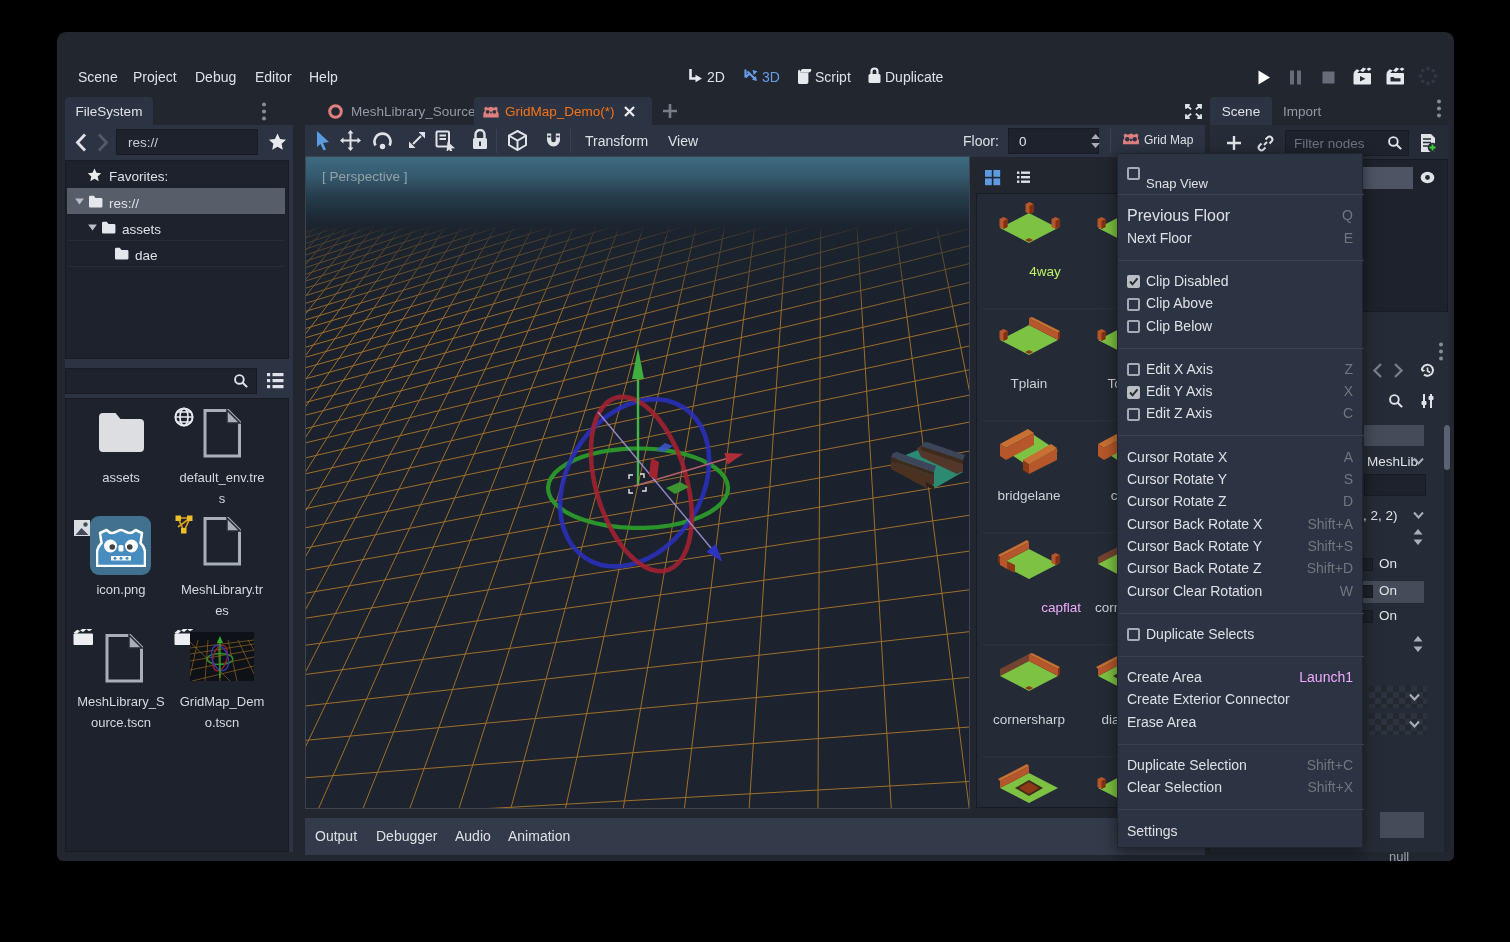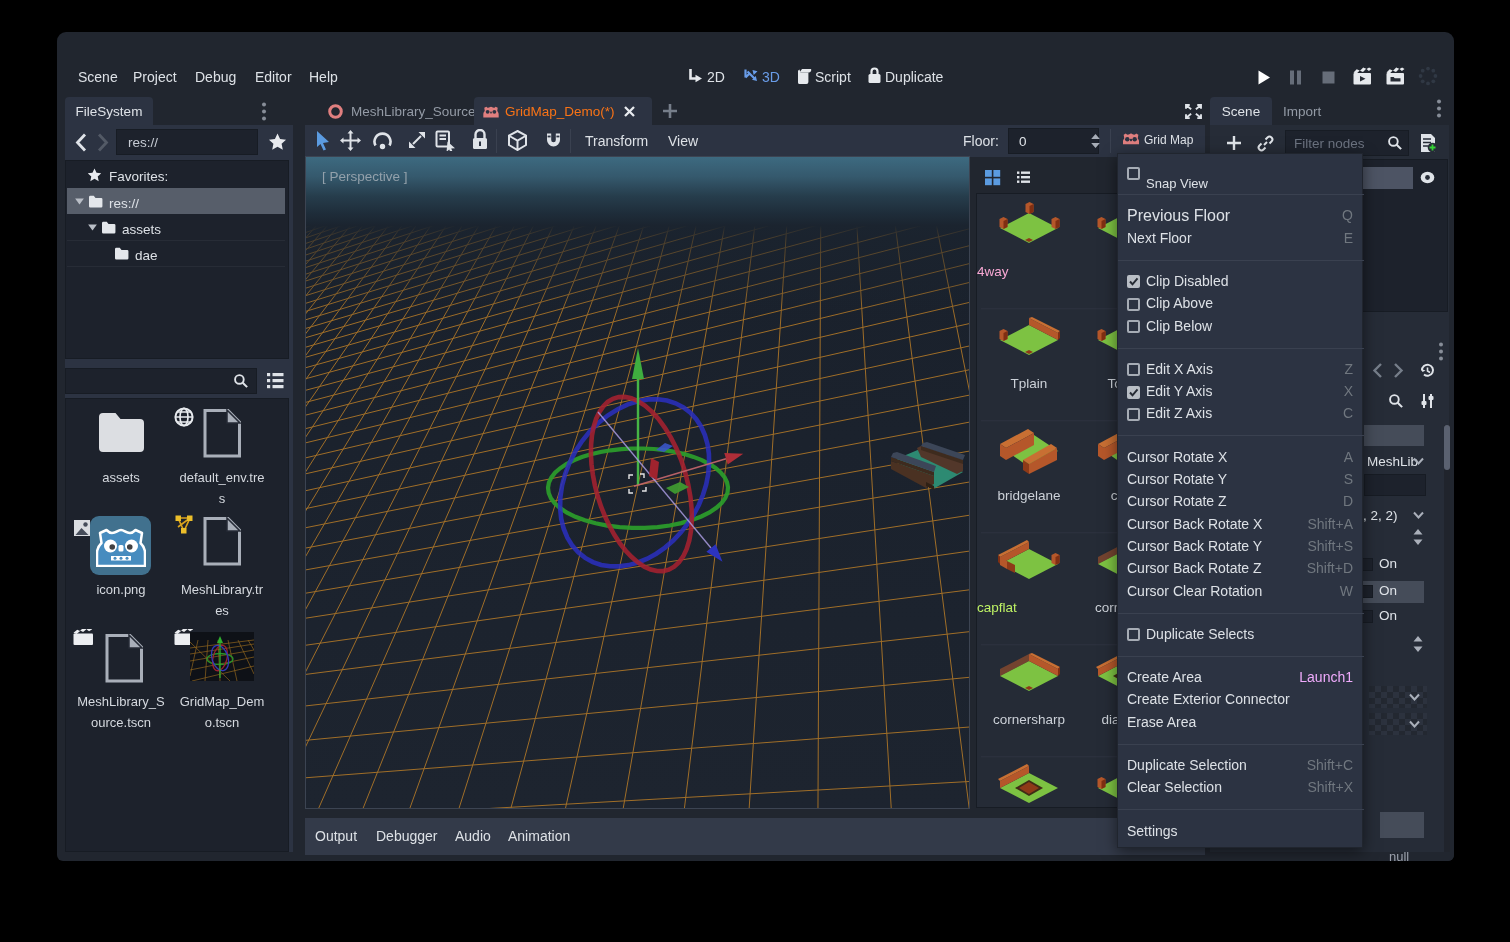--- a/index.html
+++ b/index.html
@@ -419,27 +419,27 @@
             <polygon points="-29,0 0,-15 29,0 0,15" fill="#7dc242"></polygon>
             <polygon points="-3.5,-24 0.5,-26 4.5,-24 4.5,-16 0.5,-14 -3.5,-16 z" fill="#b5572a"></polygon>
             <polygon points="0.5,-22 4.5,-24 4.5,-16 0.5,-14 z" fill="#802f12"></polygon>
             <polygon points="-29.5,-9 -25.5,-11 -21.5,-9 -21.5,-1 -25.5,1 -29.5,-1 z" fill="#b5572a"></polygon>
             <polygon points="-25.5,-7 -21.5,-9 -21.5,-1 -25.5,1 z" fill="#802f12"></polygon>
             <polygon points="22.5,-9 26.5,-11 30.5,-9 30.5,-1 26.5,1 22.5,-1 z" fill="#b5572a"></polygon>
             <polygon points="26.5,-7 30.5,-9 30.5,-1 26.5,1 z" fill="#802f12"></polygon>
             <polygon points="-4,12 0,10 4,12 0,14" fill="#8e3a18"></polygon>
           </g>
         </svg>
-        <div class="abs" style="left:0px;top:69.5px;width:104px;color:#f9a8d4">4way</div>
+        <div class="abs" style="left:16px;top:69.5px;width:104px;text-align:center;color:#bef264">4way</div>
         <div class="abs" style="left:98px;top:69.5px;width:104px;text-align:center;color:#ccd1d8">dip</div>
         <div class="abs" style="left:0px;top:181.5px;width:104px;text-align:center;color:#ccd1d8">Tplain</div>
         <div class="abs" style="left:98px;top:181.5px;width:104px;text-align:center;color:#ccd1d8">Tcross</div>
         <div class="abs" style="left:0px;top:293.5px;width:104px;text-align:center;color:#ccd1d8">bridgelane</div>
         <div class="abs" style="left:98px;top:293.5px;width:104px;text-align:center;color:#ccd1d8">cross</div>
-        <div class="abs" style="left:0px;top:405.5px;width:104px;text-align:left;color:#bef264">capflat</div>
+        <div class="abs" style="left:0px;top:405.5px;width:104px;text-align:right;color:#f0abfc">capflat</div>
         <div class="abs" style="left:98px;top:405.5px;width:104px;text-align:center;color:#ccd1d8">cornerlong</div>
         <div class="abs" style="left:0px;top:517.5px;width:104px;text-align:center;color:#ccd1d8">cornersharp</div>
         <div class="abs" style="left:98px;top:517.5px;width:104px;text-align:center;color:#ccd1d8">diagonal</div>
       </div>
     </div>
 
 <div class="abs" style="left:1148px;top:65px;width:249px;height:764px;background:#21262f"></div>
 <div class="abs panel" style="left:1153px;top:65px;width:62px;height:28px;border-radius:4px 4px 0 0;text-align:center;line-height:29px;color:#dfe3e8">Scene</div>
 <div class="t" style="left:1226px;top:72px;color:#939aa5">Import</div>
 <svg class="abs" style="left:1379px;top:67px" width="6" height="19" viewBox="0 0 6 19">

